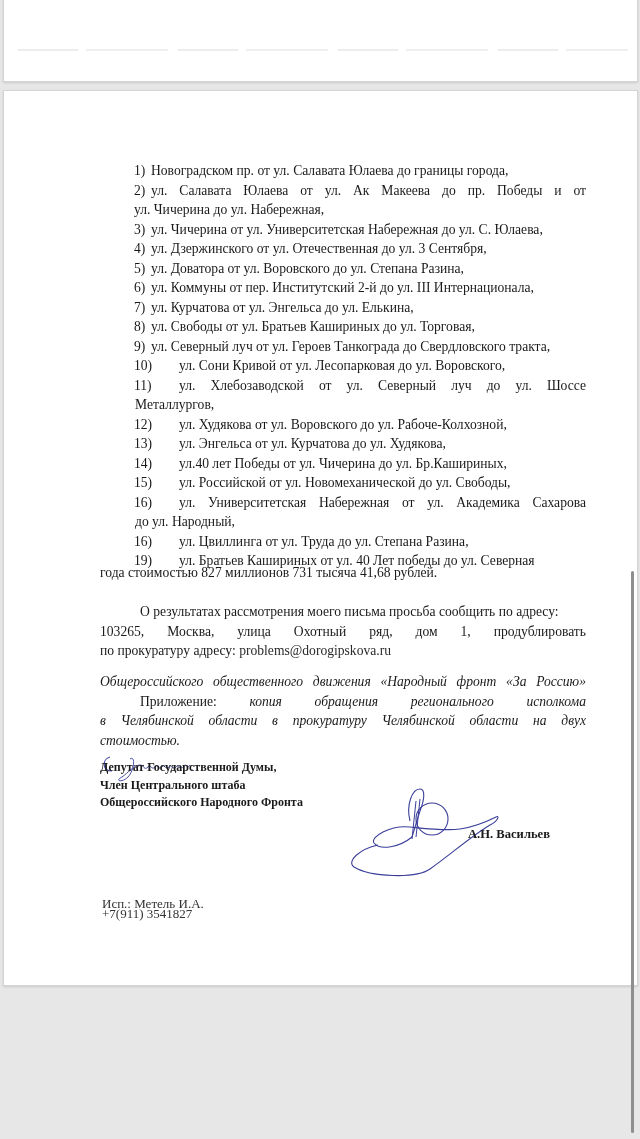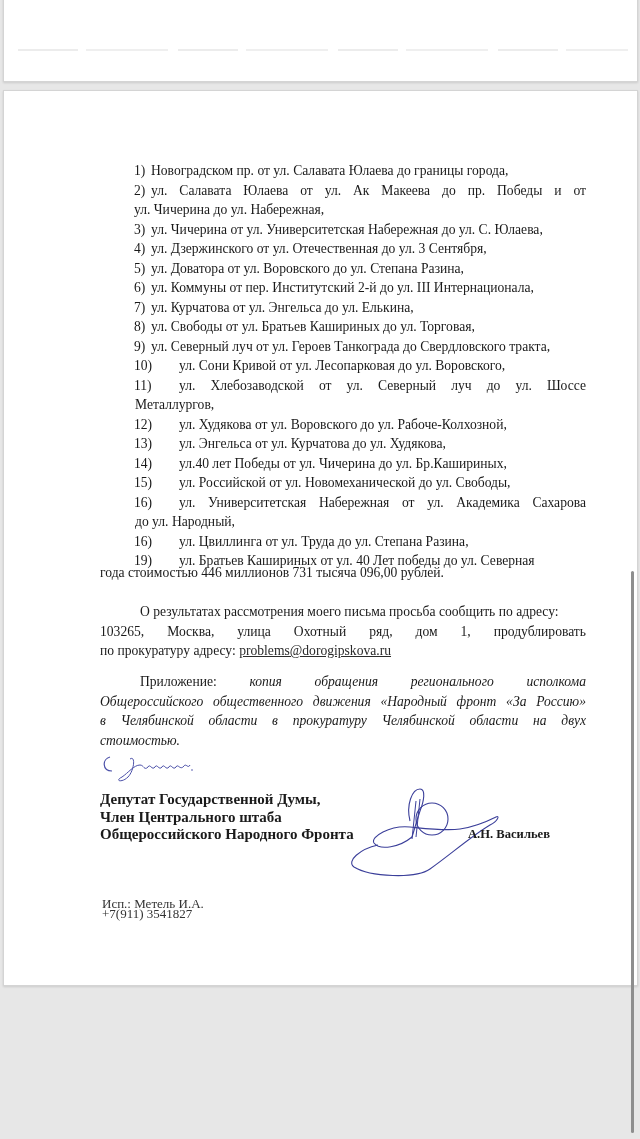--- a/index.html
+++ b/index.html
@@ -23,23 +23,23 @@
   .content { position:absolute; left:0; top:0; width:100%; height:100%; font-size:13.6px; line-height:19.5px; }
   .list { position:absolute; left:130px; top:70px; width:452px; }
   .li { position:relative; padding-left:17px; }
   .li .num { position:absolute; left:0; top:0; }
   .li.wide { padding-left:45px; }
   .li .cont { display:block; margin-left:-17px; }
   .li.wide .cont { margin-left:-44px; }
   .just { text-align:justify; text-align-last:justify; }
   .para { position:absolute; left:96px; width:486px; }
   .indent { text-indent:40px; }
-  .email { text-decoration:underline; color:#2a2a2a; }
+  .email { color:#2a2a2a; }
   .italic { font-style:italic; }
-  .sign-block { position:absolute; left:96px; top:700px; font-weight:bold; font-size:15px; line-height:17.5px; }
+  .sign-block { position:absolute; left:96px; top:668px; font-weight:bold; font-size:12px; line-height:17.5px; }
   .signer-name { position:absolute; left:464px; top:734px; font-weight:bold; font-size:12.6px; }
   .executor { position:absolute; left:98px; top:808px; font-size:13px; line-height:10px; color:#333; }
   .sig-regards { position:absolute; left:96px; top:658px; width:110px; height:40px; }
   .sig-main { position:absolute; left:346px; top:690px; width:190px; height:100px; }
   .scrollbar { position:absolute; left:631px; top:571px; width:3px; height:562px; background:#8e8e8e; border-radius:2px; }
 </style>
 </head>
 <body>
 
 <div id="page1" class="page">
@@ -120,32 +120,32 @@
           <span class="num">16)</span>
           <div>ул. Цвиллинга от ул. Труда до ул. Степана Разина,</div>
         </div>
         <div class="li wide">
           <span class="num">19)</span>
           <div>ул. Братьев Кашириных от ул. 40 Лет победы до ул. Северная</div>
         </div>
       </div>
 
     <div class="para" style="top:472px;">
-      <div>года стоимостью 446 миллионов 731 тысяча 096,00 рублей.</div>
+      <div>года стоимостью 827 миллионов 731 тысяча 41,68 рублей.</div>
     </div>
 
     <div class="para" style="top:511px;">
       <div class="indent">О результатах рассмотрения моего письма просьба сообщить по адресу:</div>
       <div class="just">103265, Москва, улица Охотный ряд, дом 1, продублировать</div>
       <div><span>по прокуратуру адресу: </span><span class="email">problems@dorogipskova.ru</span></div>
     </div>
 
     <div class="para" style="top:581px;">
+      <div class="just italic">Общероссийского общественного движения «Народный фронт «За Россию»</div>
       <div class="just indent"><span>Приложение:</span> <span class="italic">копия обращения регионального исполкома</span></div>
-      <div class="just italic">Общероссийского общественного движения «Народный фронт «За Россию»</div>
       <div class="just italic">в Челябинской области в прокуратуру Челябинской области на двух</div>
       <div class="italic">стоимостью.</div>
     </div>
 
     <svg class="sig-regards" viewBox="0 0 110 40">
       <path d="M10 8 C2 10 2 22 12 22" fill="none" stroke="#4a4fa8" stroke-width="1.2"></path>
       <path d="M30 10 C36 6 34 22 28 28 C22 34 14 32 22 28 C28 24 34 16 40 16 C44 16 44 22 48 18 C50 14 52 22 55 18 C57 14 59 22 62 18 C64 14 66 22 69 18 C71 14 73 22 76 18 C78 14 80 22 84 17 C86 14 88 20 90 16" fill="none" stroke="#4a4fa8" stroke-width="1"></path>
       <circle cx="92" cy="21" r="0.8" fill="#4a4fa8"></circle>
     </svg>
 

